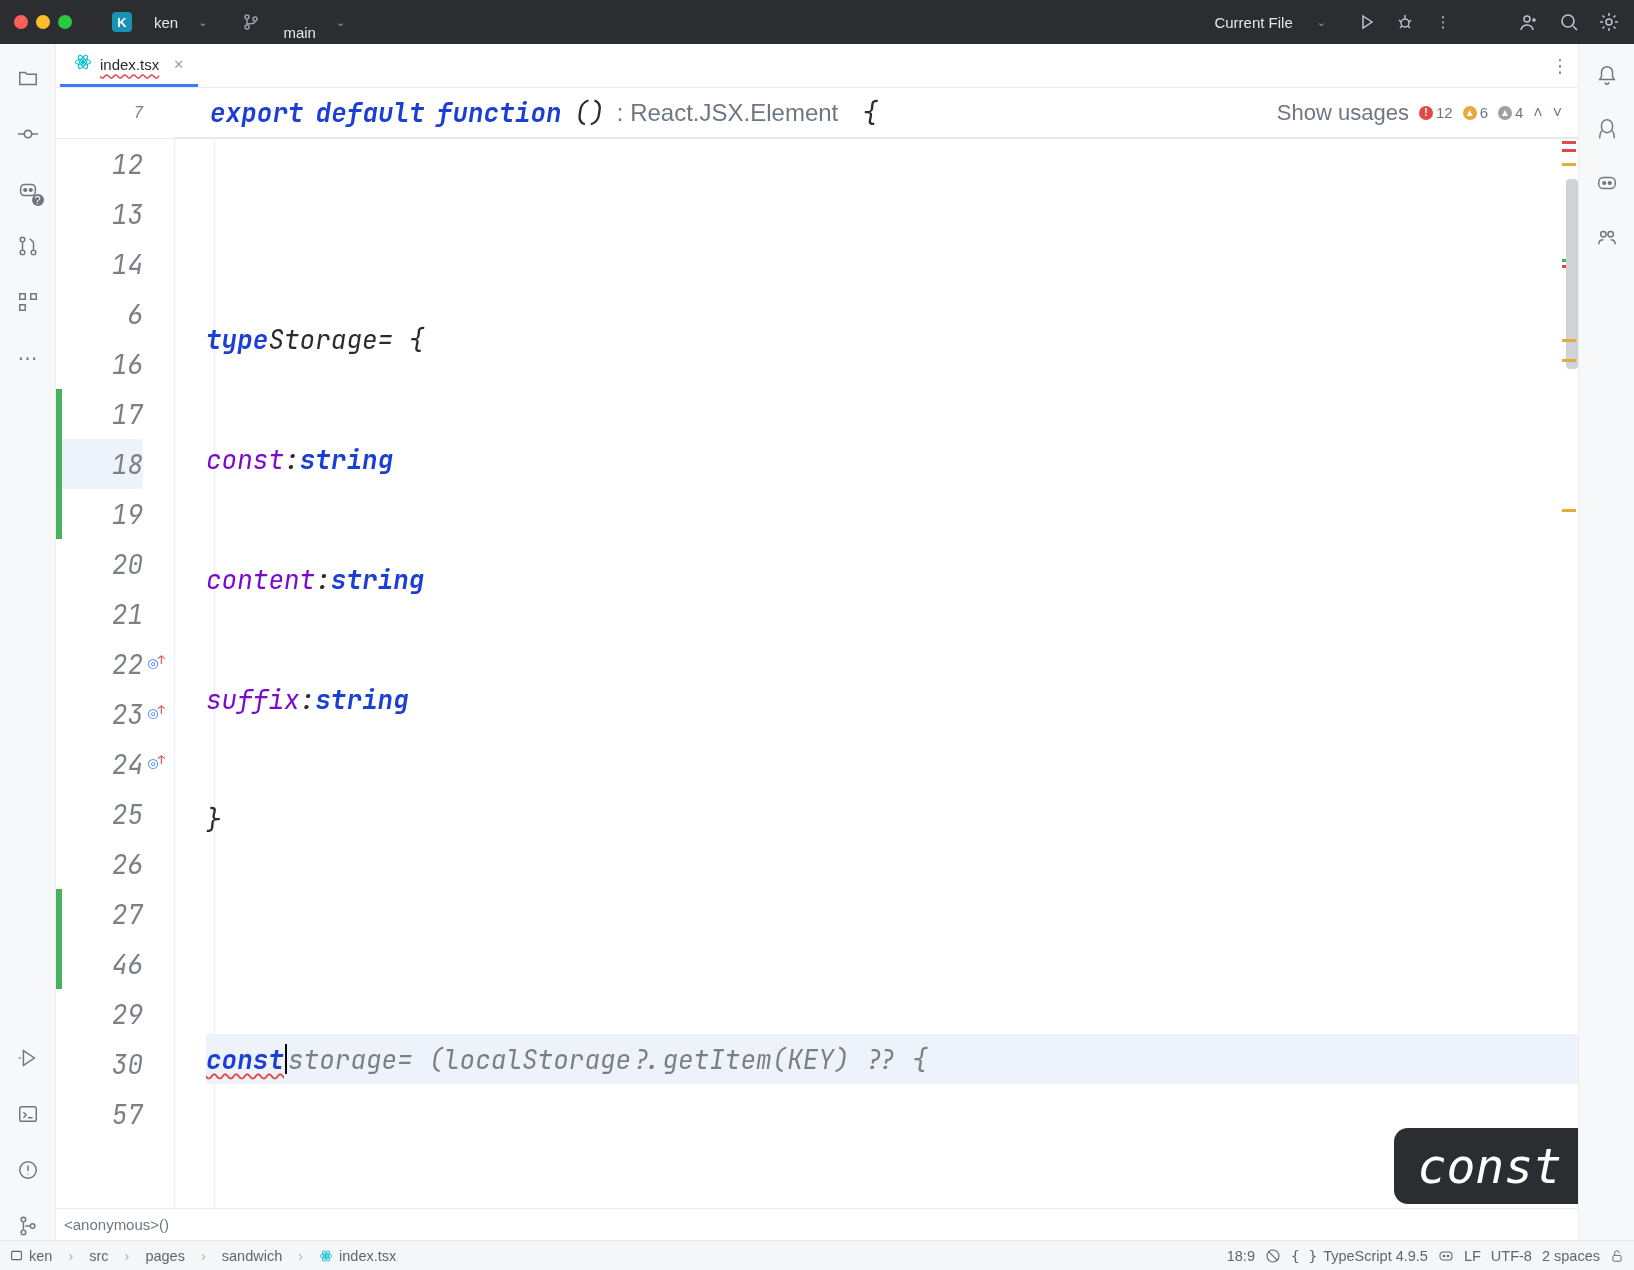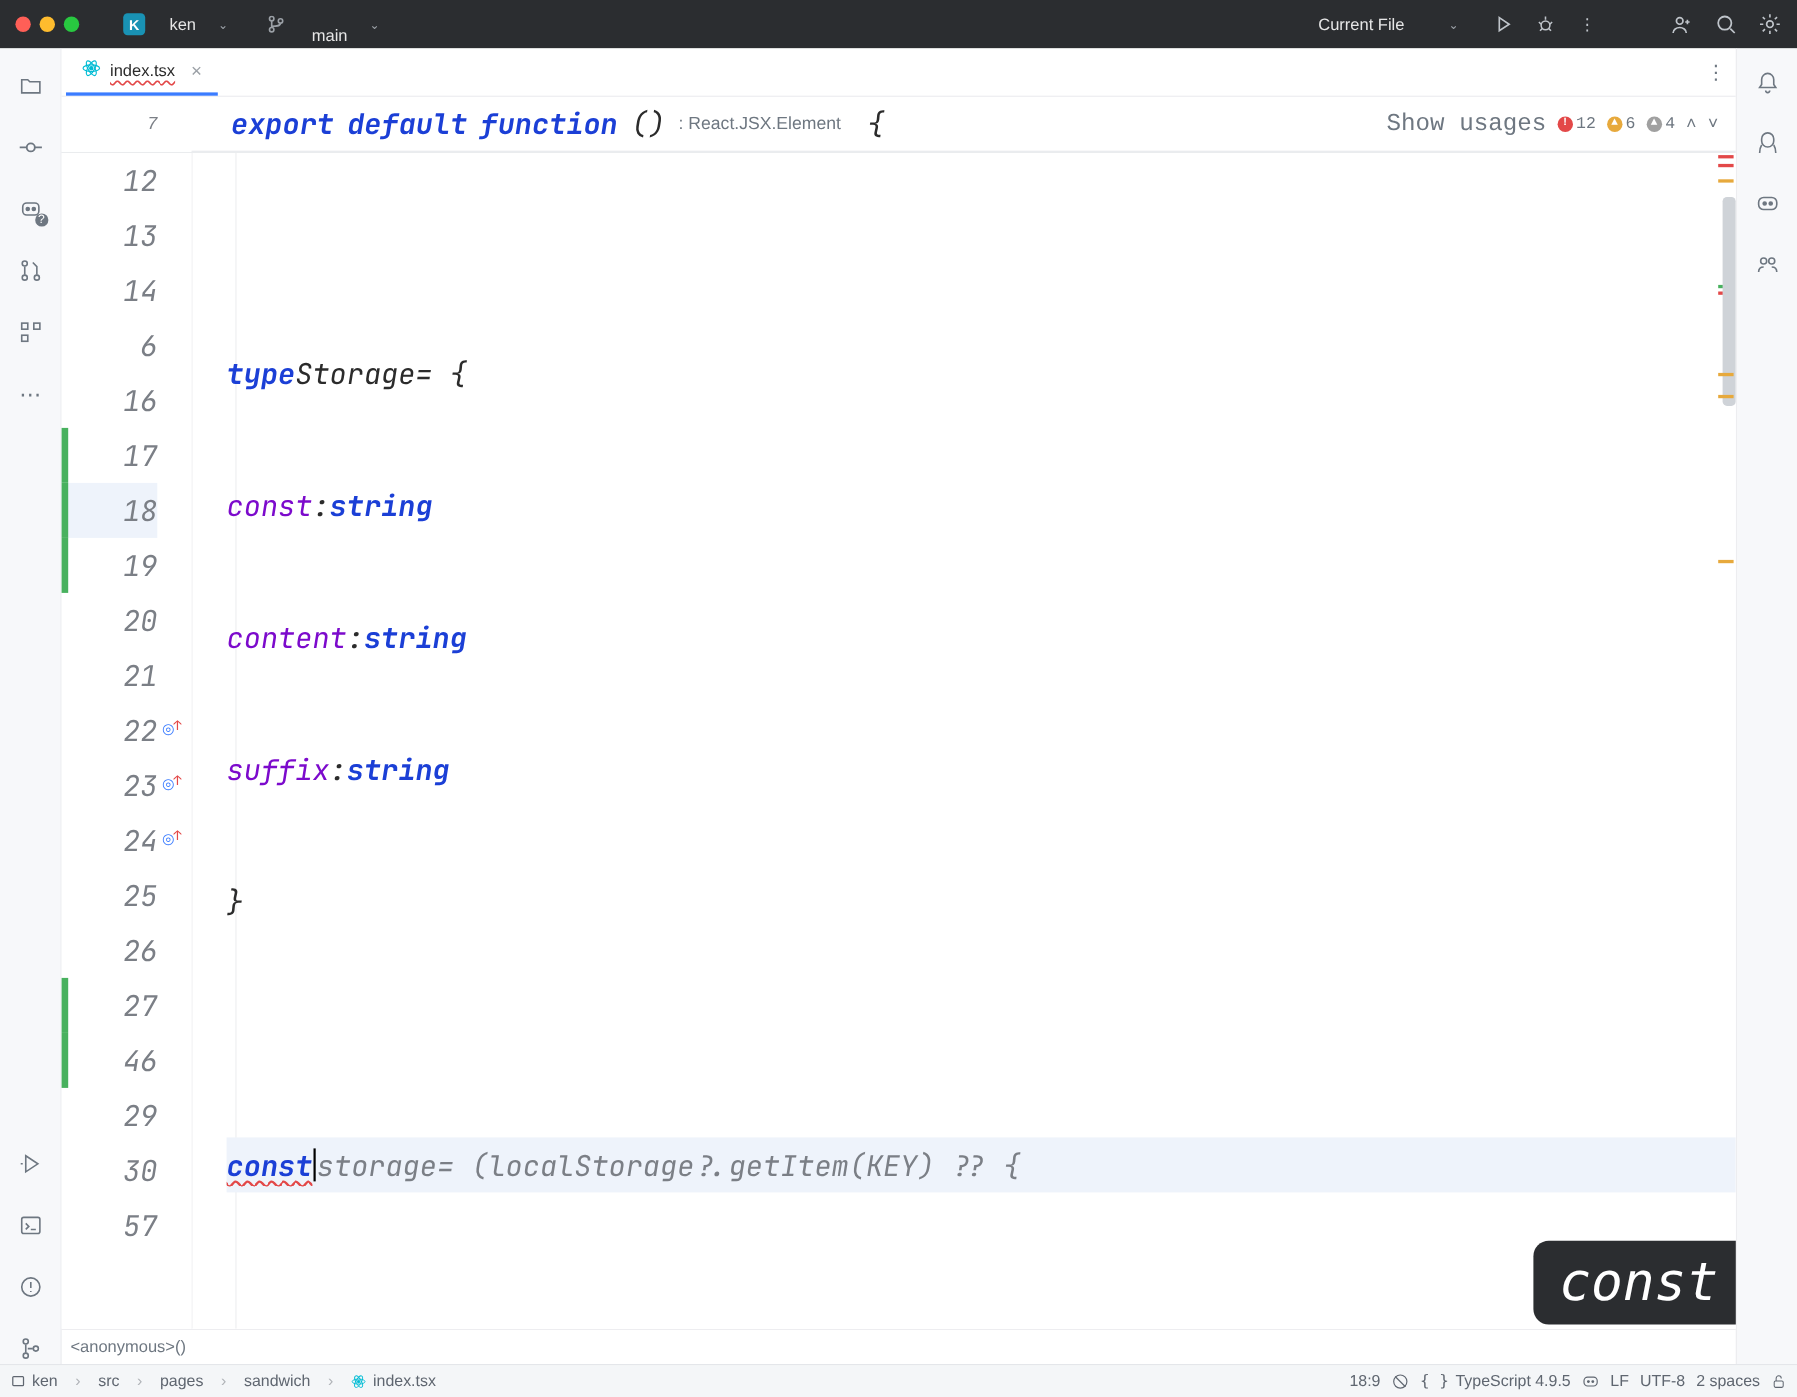--- a/index.html
+++ b/index.html
@@ -56,21 +56,21 @@
   .proj-badge {
     width:20px;height:20px;border-radius:4px;background:#1992b4;color:#fff;
     display:flex;align-items:center;justify-content:center;font-size:13px;font-weight:700;
     margin-left:24px;
   }
   .titlebar .proj-name{ margin-left:6px; color:#e6e6e6; }
   .titlebar .chev { margin-left:4px; color:#9ba0a6; font-size:11px; }
   .titlebar .branch-icon { margin-left:20px; color:#9ba0a6; font-size:16px; }
   .titlebar .branch-name { margin-left:8px;margin-top:20px; }
   .titlebar .spacer { flex:1; }
-  .titlebar .runconf { margin-right:20px; }
+  .titlebar .runconf { margin-right:4px; }
   .titlebar svg { display:block; }
   .tb-icon { width:22px;height:22px; color:#bfc4ca; display:flex;align-items:center;justify-content:center; }
   .tb-gap-right { display:flex; gap:18px; align-items:center; margin-left:48px; }
 
   
   .main {
     display:flex;
     height: calc(1270px - 44px - 30px); 
   }
   .tool-strip {
@@ -151,34 +151,34 @@
   }
   .chg.green { background: var(--mod-green); }
   .chg.green2 { background: var(--mod-green); }
 
   
   .gline-icon { position:absolute; right:-22px; top:50%; transform:translateY(-50%); font-size:16px; }
 
   
   .kw1{ color:var(--kw1); font-weight:700; }
   .kw2{ color:var(--kw2); }
-  .hint{ color:var(--hint-fg); font-style:normal; font-family:-apple-system,"SF Pro",sans-serif; font-size:16px; }
+  .hint{ color:var(--hint-fg); font-style:normal; font-family:-apple-system,"SF Pro",sans-serif; font-size:24px; }
   .black{ color:#2b2b2b; }
   .ital-grey{ color:#7b7f86; }
 
   
   .sticky-header {
     height:50px; display:flex; align-items:center; border-bottom:1px solid #e6e8eb;
     padding-left: 36px; gap: 12px;
     font-family: "Hack","JetBrains Mono","Menlo",monospace;
     font-size: 26px; font-style: italic;
   }
   .sticky-header .right-badges {
     margin-left:auto; display:flex; align-items:center; gap:10px;
-    font-style:normal; font-family:Liberation Mono, monospace; font-size:16px;
+    font-style:normal; font-family:Liberation Sans, sans-serif; font-size:16px;
     color:#6e7781; padding-right:16px;justify-content:flex-end;
   }
   .badge { display:flex;align-items:center;gap:3px; font-size:15px; }
   .dot { width:14px;height:14px;border-radius:50%; font-size:10px;color:#fff;display:flex;align-items:center;justify-content:center;font-weight:700}
   .dot.red{background:var(--err-red)}
   .dot.yel{background:var(--warn-yellow)}
   .dot.gry{background:var(--warn-grey)}
 
   
   .stripe {

